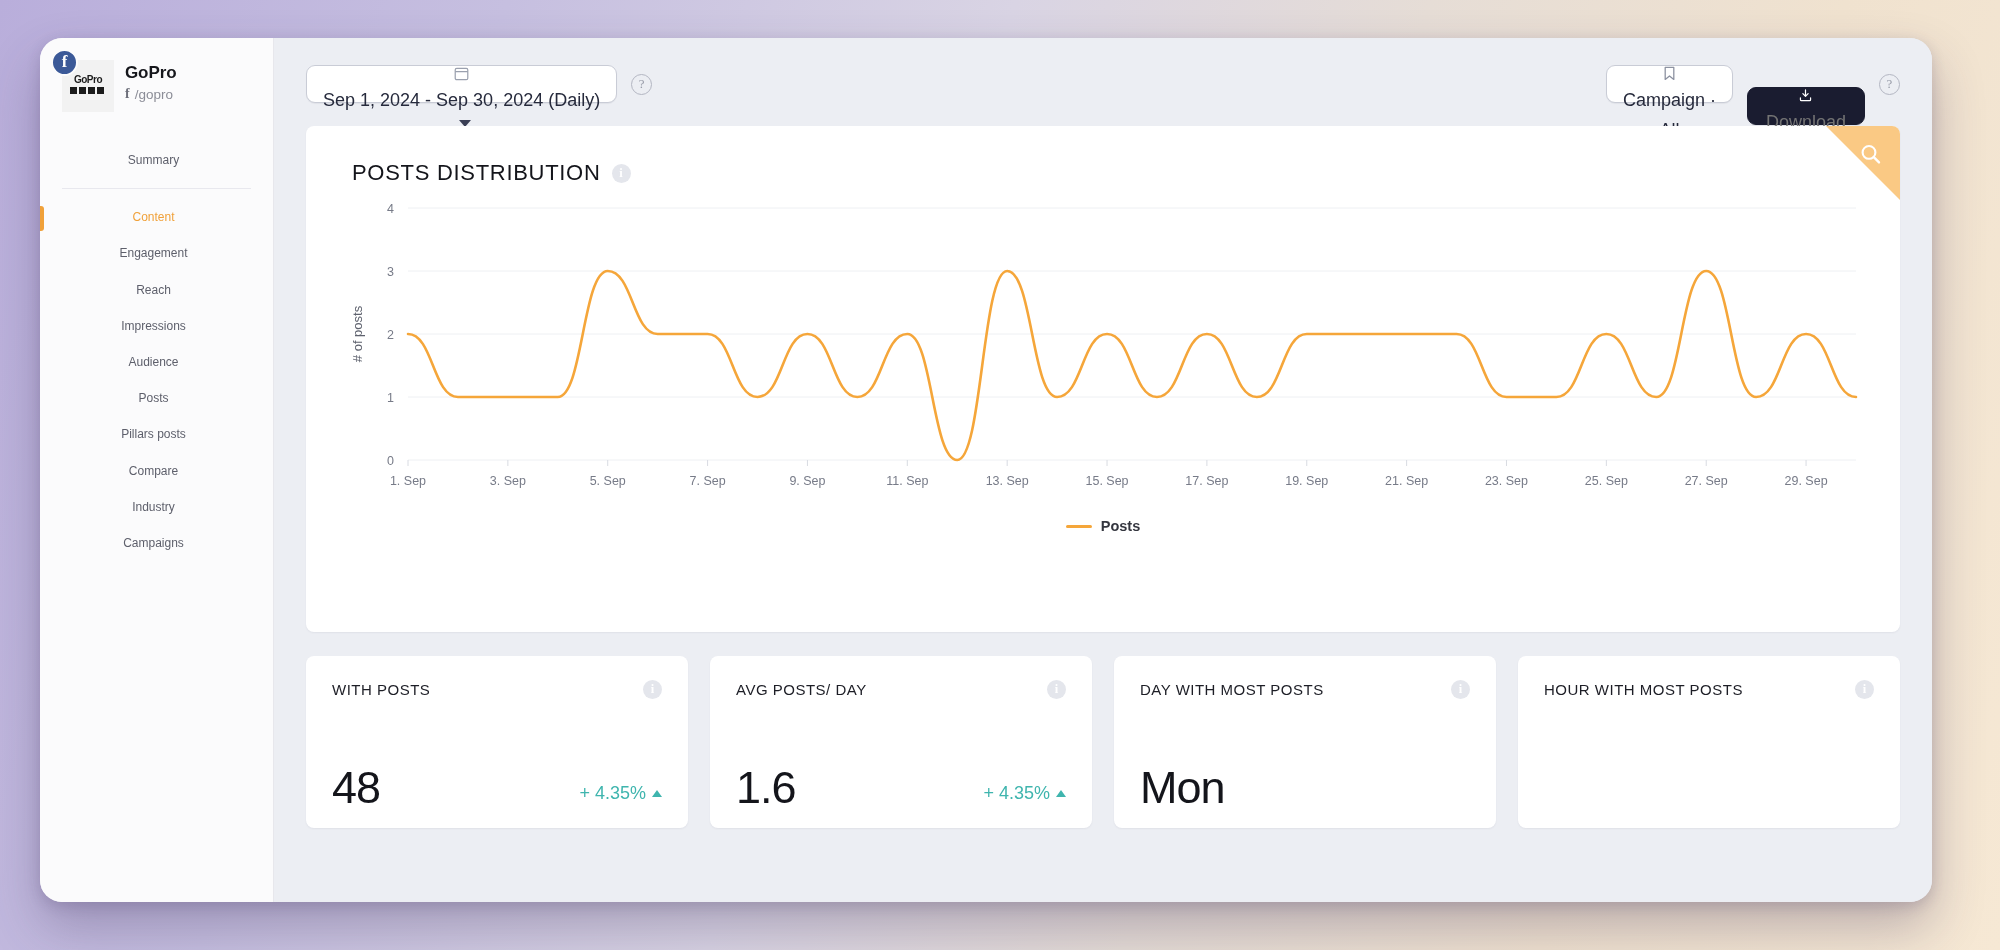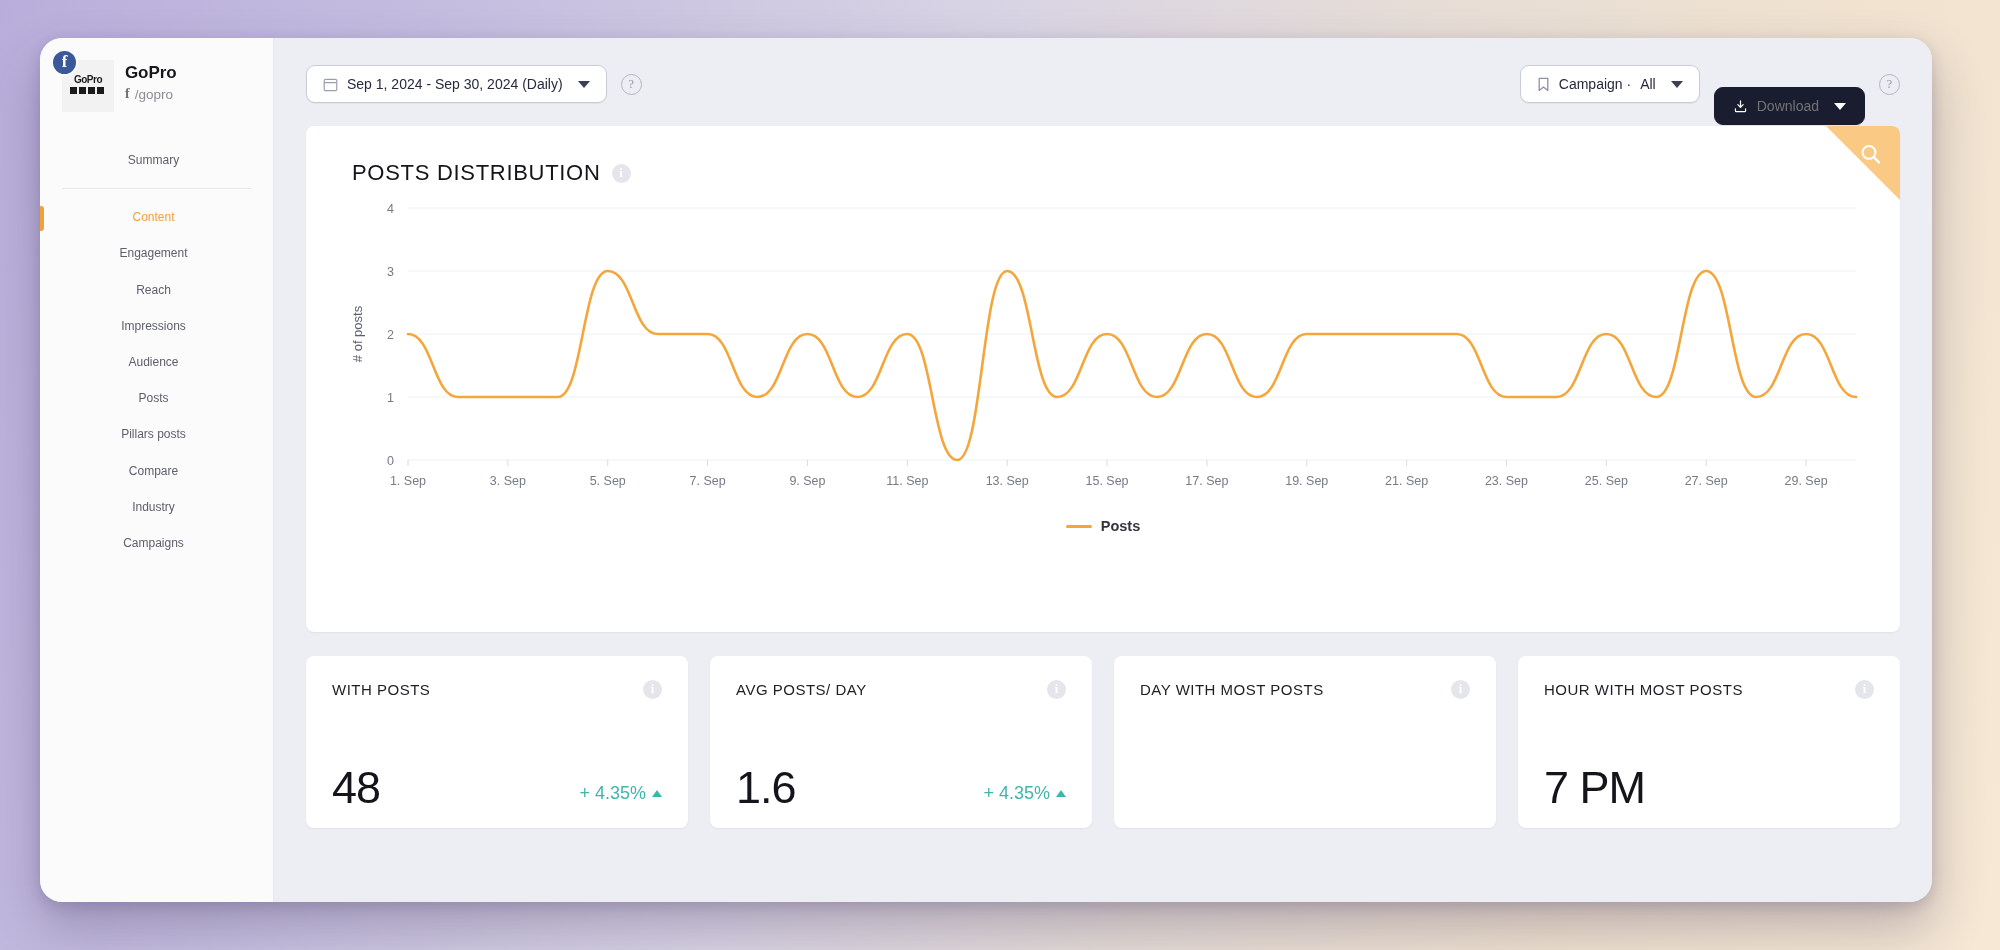--- a/index.html
+++ b/index.html
@@ -148,25 +148,26 @@
 
   .pill {
     display: inline-flex;
     align-items: center;
     gap: 9px;
     height: 38px;
     padding: 0 16px;
     background: #ffffff;
     border: 1px solid #c9ccd6;
     border-radius: 9px;
-    font-size: 14px;
+    font-size: 18px;
     color: #262a3c;
     cursor: pointer;
     white-space: nowrap;
     box-shadow: 0 1px 1px rgba(20,20,40,.05);
+    flex-direction: column;
   }
 
   .pill.dark {
     background: #1a1c30;
     border-color: #1a1c30;
     color: #737373;
     padding: 0 18px;
     margin-top: 44px;
   }
 
@@ -518,27 +519,27 @@
             <span class="delta-arrow"></span>
           </span>
         </div>
       </div>
 
       <div class="kpi-card">
         <div class="kpi-head">
           <span class="kpi-label">DAY WITH MOST POSTS</span>
           <span class="info-dot">i</span>
         </div>
+        <div class="kpi-body">
+          <span class="kpi-value">Mon</span>
+        </div>
       </div>
 
       <div class="kpi-card">
         <div class="kpi-head">
           <span class="kpi-label">HOUR WITH MOST POSTS</span>
           <span class="info-dot">i</span>
         </div>
-        <div class="kpi-body">
-          <span class="kpi-value">7 PM</span>
-        </div>
       </div>
 
     </div>
   </main>
 </div>
 
 </body></html>

